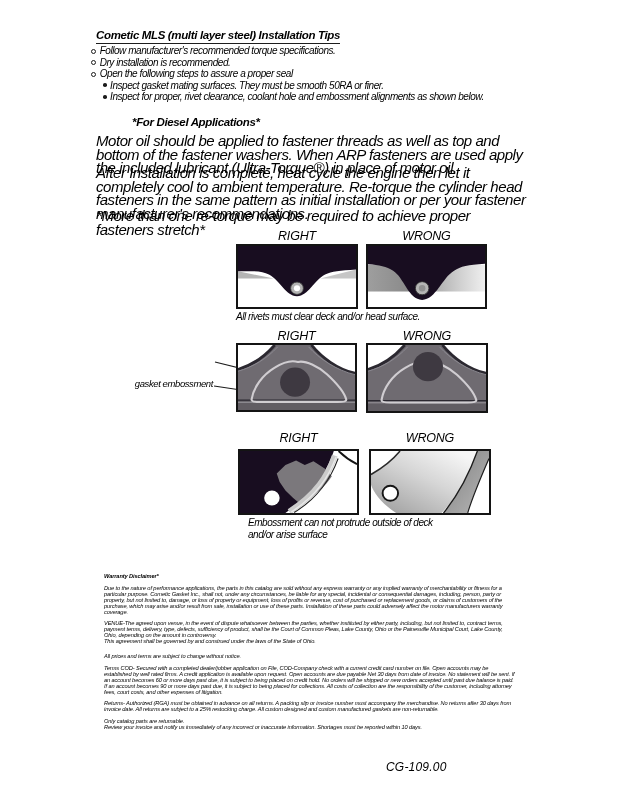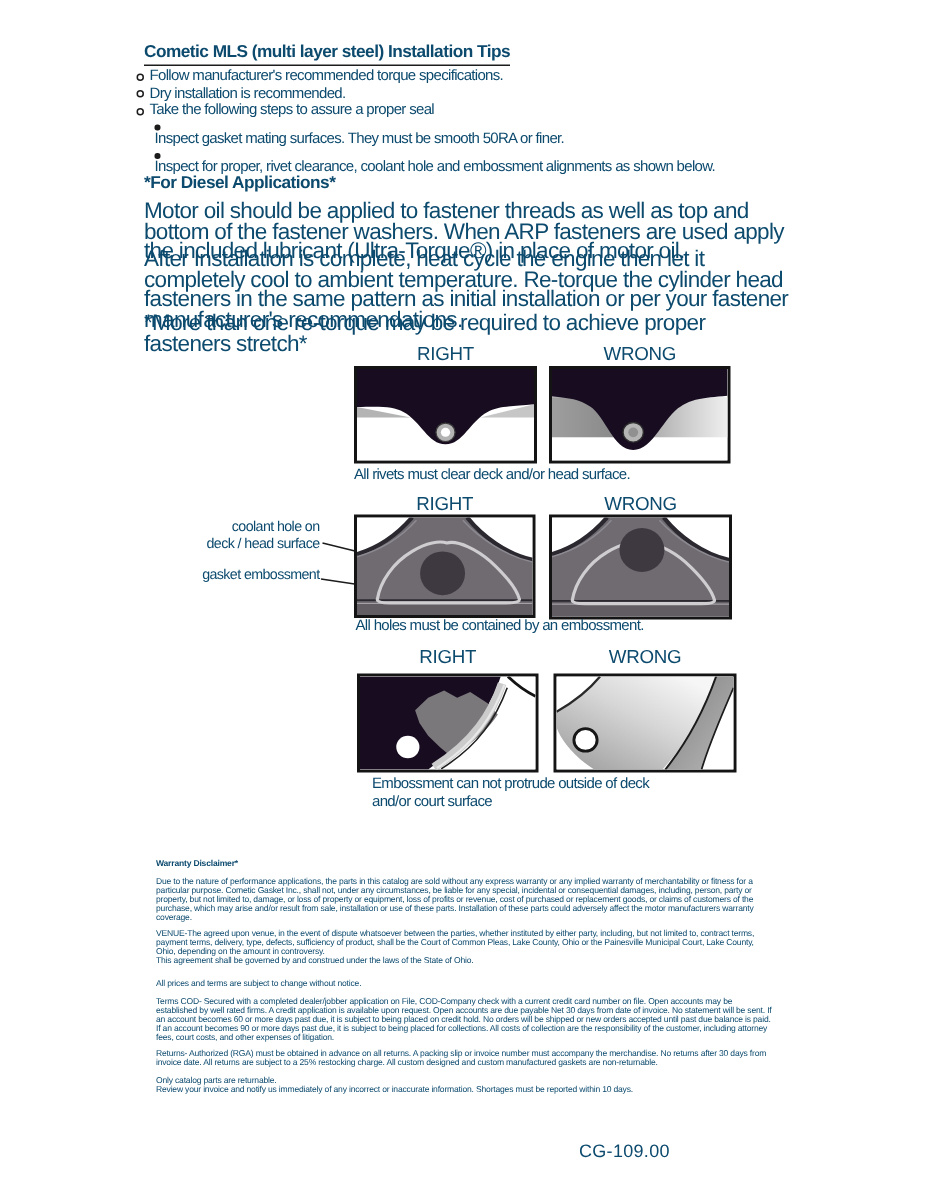--- a/index.html
+++ b/index.html
@@ -1,28 +1,28 @@
 <!DOCTYPE html>
 <html><head>
 <meta charset="utf-8">
 <style>
   html,body{margin:0;padding:0;background:#e8e8e8;}
   #page{position:relative;width:618px;height:800px;background:#ffffff;margin:0 auto;
-        font-family:"Liberation Sans",sans-serif;color:#0c4a6e;overflow:hidden;}
+        font-family:"Liberation Sans",sans-serif;color:#000000;overflow:hidden;font-style:italic;}
   .abs{position:absolute;}
   .page-title{font-size:11.5px;letter-spacing:-0.35px;font-weight:bold;
               border-bottom:1.6px solid #1c1c1c;padding-bottom:2px;display:inline-block;}
   .bullets{font-size:10px;letter-spacing:-0.45px;line-height:11.6px;}
   .b-row{display:flex;align-items:flex-start;}
   .b-dot-o{width:3.2px;height:3.2px;border:1px solid #1c1c1c;border-radius:50%;
            margin:3.6px 3.5px 0 0;flex:none;}
   .b-dot-f{width:3.6px;height:3.6px;background:#1c1c1c;border-radius:50%;
            margin:3.6px 3.5px 0 0;flex:none;}
-  .sub{margin-left:12px;flex-direction:column;}
-  .h2{font-size:11.5px;letter-spacing:-0.35px;font-weight:bold;}
+  .sub{margin-left:12px;}
+  .h2{font-size:11.5px;letter-spacing:-0.35px;font-weight:bold;margin-left:36px;}
   .body-text{font-size:15px;letter-spacing:-0.45px;line-height:13.5px;width:434px;}
   .dg-label{font-size:12.5px;letter-spacing:-0.2px;text-align:center;}
   .caption{font-size:10px;letter-spacing:-0.45px;line-height:11.5px;}
   .callout{font-size:9.5px;letter-spacing:-0.4px;text-align:right;line-height:10.5px;width:130px;}
   .frame{border:2px solid #141414;box-sizing:border-box;background:#fff;}
   .frame svg{display:block;width:100%;height:100%;}
   .legal{font-size:5.7px;letter-spacing:-0.12px;line-height:6px;width:412px;}
   .legal p{margin:0 0 5.4px 0;}
   .legal p.tight{margin-bottom:0;}
   .legal p.wide{margin-bottom:9px;}
@@ -42,21 +42,21 @@
     <div class="b-row">
       <span class="b-dot-o"></span>
       <span>Follow manufacturer's recommended torque specifications.</span>
     </div>
     <div class="b-row">
       <span class="b-dot-o"></span>
       <span>Dry installation is recommended.</span>
     </div>
     <div class="b-row">
       <span class="b-dot-o"></span>
-      <span>Take the following steps to assure a proper seal</span>
+      <span>Open the following steps to assure a proper seal</span>
     </div>
     <div class="b-row sub">
       <span class="b-dot-f"></span>
       <span>Inspect gasket mating surfaces.  They must be smooth 50RA or finer.</span>
     </div>
     <div class="b-row sub">
       <span class="b-dot-f"></span>
       <span>Inspect for proper, rivet clearance, coolant hole and embossment alignments as shown below.</span>
     </div>
   </div>
@@ -96,24 +96,20 @@
       <circle cx="56" cy="45" r="7" fill="#b5b5b5" stroke="#2f2f2f" stroke-width="0.9"></circle>
       <circle cx="56" cy="45" r="3.4" fill="#909090"></circle>
     </svg>
   </div>
 
   <div class="abs caption" style="left:236px;top:311px;">All rivets must clear deck and/or head surface.</div>
 
   <div class="abs dg-label" style="left:236px;top:329px;width:121px;">RIGHT</div>
   <div class="abs dg-label" style="left:366px;top:329px;width:122px;">WRONG</div>
 
-  <div class="abs callout" style="left:83px;top:347px;">
-    <div>coolant hole on</div>
-    <div>deck / head surface</div>
-  </div>
   <div class="abs callout" style="left:83px;top:379px;">gasket embossment</div>
 
   <svg class="abs" style="left:210px;top:355px;" width="90" height="45">
     <line x1="5" y1="7" x2="82" y2="26" stroke="#1c1c1c" stroke-width="1.1"></line>
     <line x1="4" y1="31" x2="51" y2="38" stroke="#1c1c1c" stroke-width="1.1"></line>
   </svg>
 
   <div class="abs frame" style="left:236px;top:343px;width:121px;height:69px;">
     <svg viewBox="0 0 121 69" preserveAspectRatio="none">
       <rect x="0" y="0" width="121" height="69" fill="#6f6b71"></rect>
@@ -141,21 +137,20 @@
       <path d="M77,0 L122,0 L122,30 C104,26 87,13 77,0 Z" fill="#ffffff"></path>
       <path d="M38,0 C27,13 13,22 0,26" fill="none" stroke="#2b2830" stroke-width="3"></path>
       <path d="M77,0 C87,13 104,26 122,30" fill="none" stroke="#2b2830" stroke-width="3"></path>
       <path d="M41,2 C30,14.5 15,23.5 0,27.8" fill="none" stroke="#8d8a92" stroke-width="1"></path>
       <path d="M74,2 C85,14.5 103,27 122,31.5" fill="none" stroke="#8d8a92" stroke-width="1"></path>
       <path d="M14,58.5 C16,45.5 25,32.5 38,24.5 C48,18 57,17 62,18.5 C70,16.5 83,23.5 92,31.5 C101,40 110,50.5 112,58.5 C112,60.1 109,60.9 103,60.9 L23,60.9 C17,60.9 14,60.1 14,58.5 Z" fill="none" stroke="#d0cdd1" stroke-width="2.2"></path>
       <circle cx="62" cy="23" r="15.5" fill="#3e3941"></circle>
     </svg>
   </div>
 
-  <div class="abs caption" style="left:237px;top:412px;">All holes must be contained by an embossment.</div>
 
   <div class="abs dg-label" style="left:238px;top:431px;width:121px;">RIGHT</div>
   <div class="abs dg-label" style="left:369px;top:431px;width:122px;">WRONG</div>
 
   <div class="abs frame" style="left:238px;top:449px;width:121px;height:66px;">
     <svg viewBox="0 0 121 66" preserveAspectRatio="none">
       <rect x="0" y="0" width="121" height="66" fill="#ffffff"></rect>
       <path d="M0,0 H97 C90,22 76,44 47,66 L0,66 Z" fill="#180d20"></path>
       <path d="M38,24 L47,15 L58,10 L67,15 L76,11 L88,19 L95,27 C89,37 77,48 63,57 L55,50 L47,42 L41,33 Z" fill="#7b787c"></path>
       <path d="M98,5 C91,26 79,46 51,64.5" fill="none" stroke="#cbcbcb" stroke-width="6"></path>
@@ -184,21 +179,21 @@
       <path d="M30,0 C22,10 12,18 0,25" fill="none" stroke="#2a2a2a" stroke-width="1.6"></path>
       <path d="M110,0 L122,0 L122,8 C111,34 104,52 100,66 L75,66 C89,48 101,26 110,0 Z" fill="url(#g3wd)"></path>
       <path d="M110,0 C101,26 89,48 75,66" fill="none" stroke="#1c1c1c" stroke-width="1.4"></path>
       <path d="M122,8 C111,34 104,52 100,66" fill="none" stroke="#1c1c1c" stroke-width="1.2"></path>
       <circle cx="20" cy="45" r="8" fill="#ffffff" stroke="#161616" stroke-width="2"></circle>
     </svg>
   </div>
 
   <div class="abs caption" style="left:248px;top:517px;">
     <div>Embossment can not protrude outside of deck</div>
-    <div>and/or court surface</div>
+    <div>and/or arise surface</div>
   </div>
 
   <div class="abs legal" style="left:104px;top:573px;">
     <p class="lh">Warranty Disclaimer*</p>
     <p>Due to the nature of performance applications, the parts in this catalog are sold without any express warranty or any implied warranty of merchantability or fitness for a particular purpose.  Cometic Gasket Inc., shall not, under any circumstances, be liable for any special, incidental or consequential damages, including, person, party or property, but not limited to, damage, or loss of property or equipment, loss of profits or revenue, cost of purchased or replacement goods, or claims of customers of the purchase, which may arise and/or result from sale, installation or use of these parts.  Installation of these parts could adversely affect the motor manufacturers warranty coverage.</p>
     <p class="tight">VENUE-The agreed upon venue, in the event of dispute whatsoever between the parties, whether instituted by either party, including, but not limited to, contract terms, payment terms, delivery, type, defects, sufficiency of product, shall be the Court of Common Pleas, Lake County, Ohio or the Painesville Municipal Court, Lake County, Ohio, depending on the amount in controversy.</p>
     <p class="wide">This agreement shall be governed by and construed under the laws of the State of Ohio.</p>
     <p>All prices and terms are subject to change without notice.</p>
     <p>Terms COD- Secured with a completed dealer/jobber application on File, COD-Company check with a current credit card number on file.  Open accounts may be established by well rated firms.  A credit application is available upon request.  Open accounts are due payable Net 30 days from date of invoice.  No statement will be sent.  If an account becomes 60 or more days past due, it is subject to being placed on credit hold.  No orders will be shipped or new orders accepted until past due balance is paid.  If an account becomes 90 or more days past due, it is subject to being placed for collections.  All costs of collection are the responsibility of the customer, including attorney fees, court costs, and other expenses of litigation.</p>
     <p>Returns- Authorized (RGA) must be obtained in advance on all returns.  A packing slip or invoice number must accompany the merchandise.  No returns after 30 days from invoice date.  All returns are subject to a 25% restocking charge.  All custom designed and custom manufactured gaskets are non-returnable.</p>

